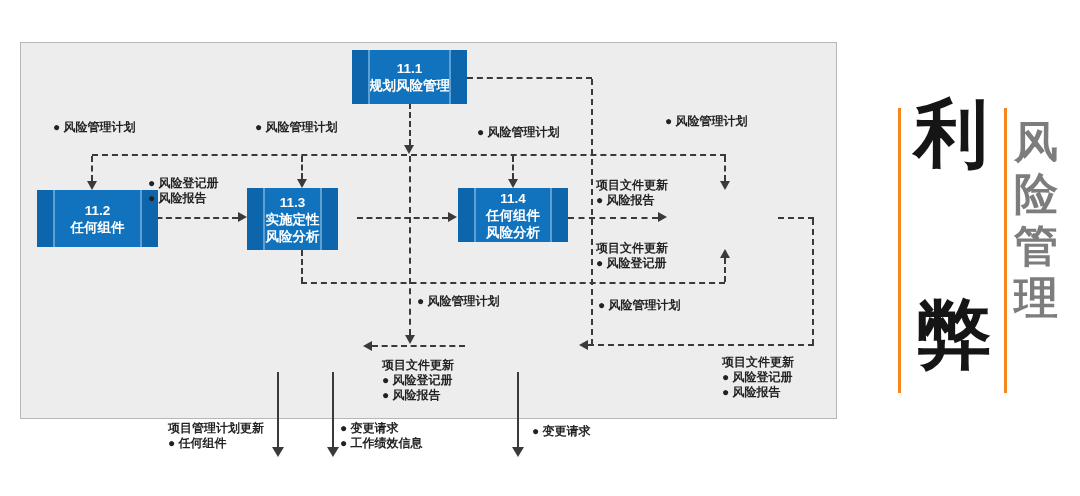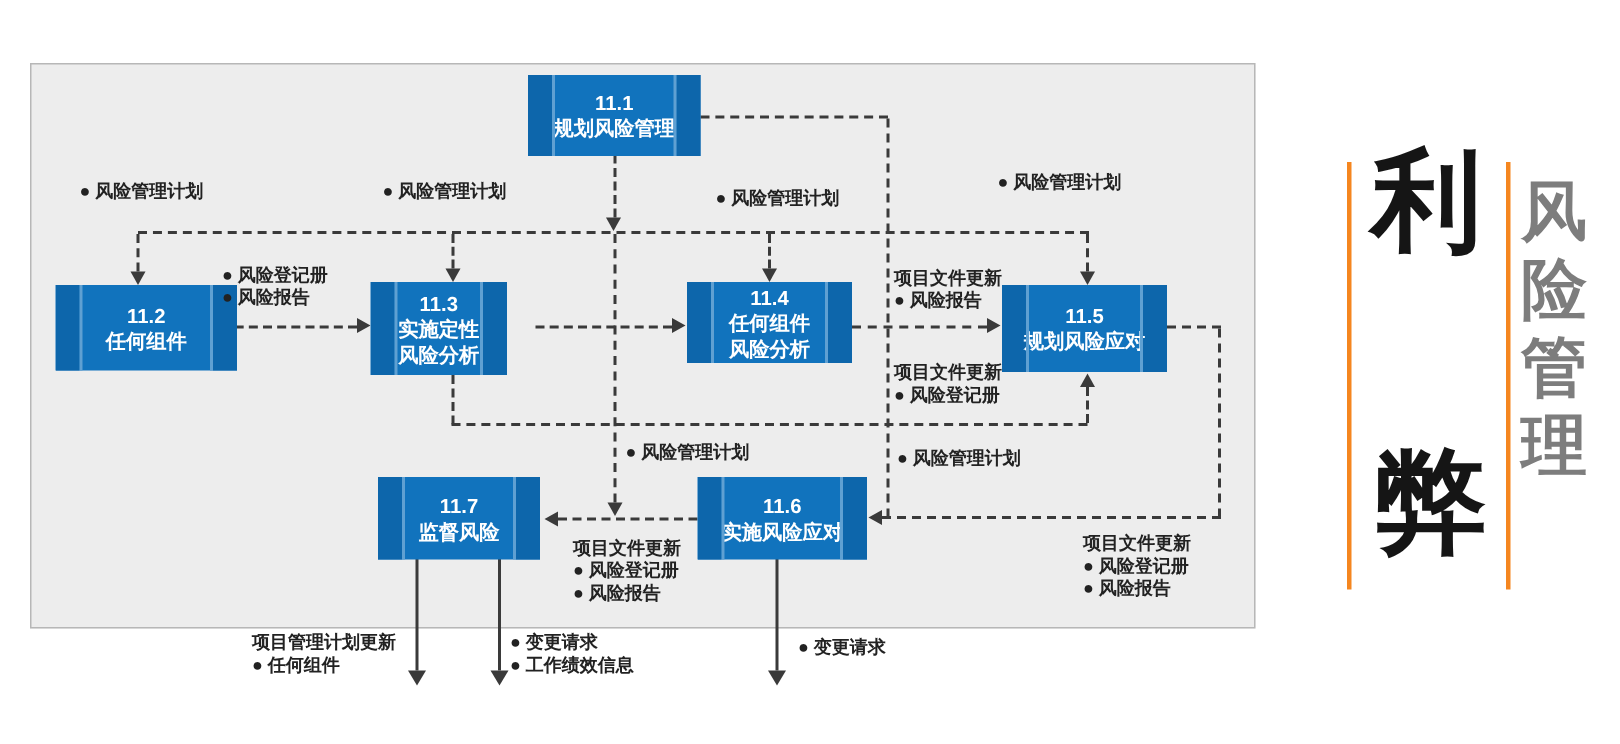--- a/index.html
+++ b/index.html
@@ -93,32 +93,20 @@
   <div class="pbox" style="left:247px;top:188px;width:91px;height:62px">
     <div>11.3</div>
     <div class="pname">实施定性
 风险分析</div>
   </div>
   <div class="pbox" style="left:458px;top:188px;width:110px;height:54px">
     <div>11.4</div>
     <div class="pname">任何组件
 风险分析</div>
   </div>
-  <div class="pbox" style="left:668px;top:190px;width:110px;height:58px">
-    <div>11.5</div>
-    <div class="pname">规划风险应对</div>
-  </div>
-  <div class="pbox" style="left:465px;top:318px;width:113px;height:55px">
-    <div>11.6</div>
-    <div class="pname">实施风险应对</div>
-  </div>
-  <div class="pbox" style="left:252px;top:318px;width:108px;height:55px">
-    <div>11.7</div>
-    <div class="pname">监督风险</div>
-  </div>
 
   <div class="lbl" style="left:53px;top:120px">
     <div>● 风险管理计划</div>
   </div>
   <div class="lbl" style="left:255px;top:120px">
     <div>● 风险管理计划</div>
   </div>
   <div class="lbl" style="left:477px;top:125px">
     <div>● 风险管理计划</div>
   </div>

